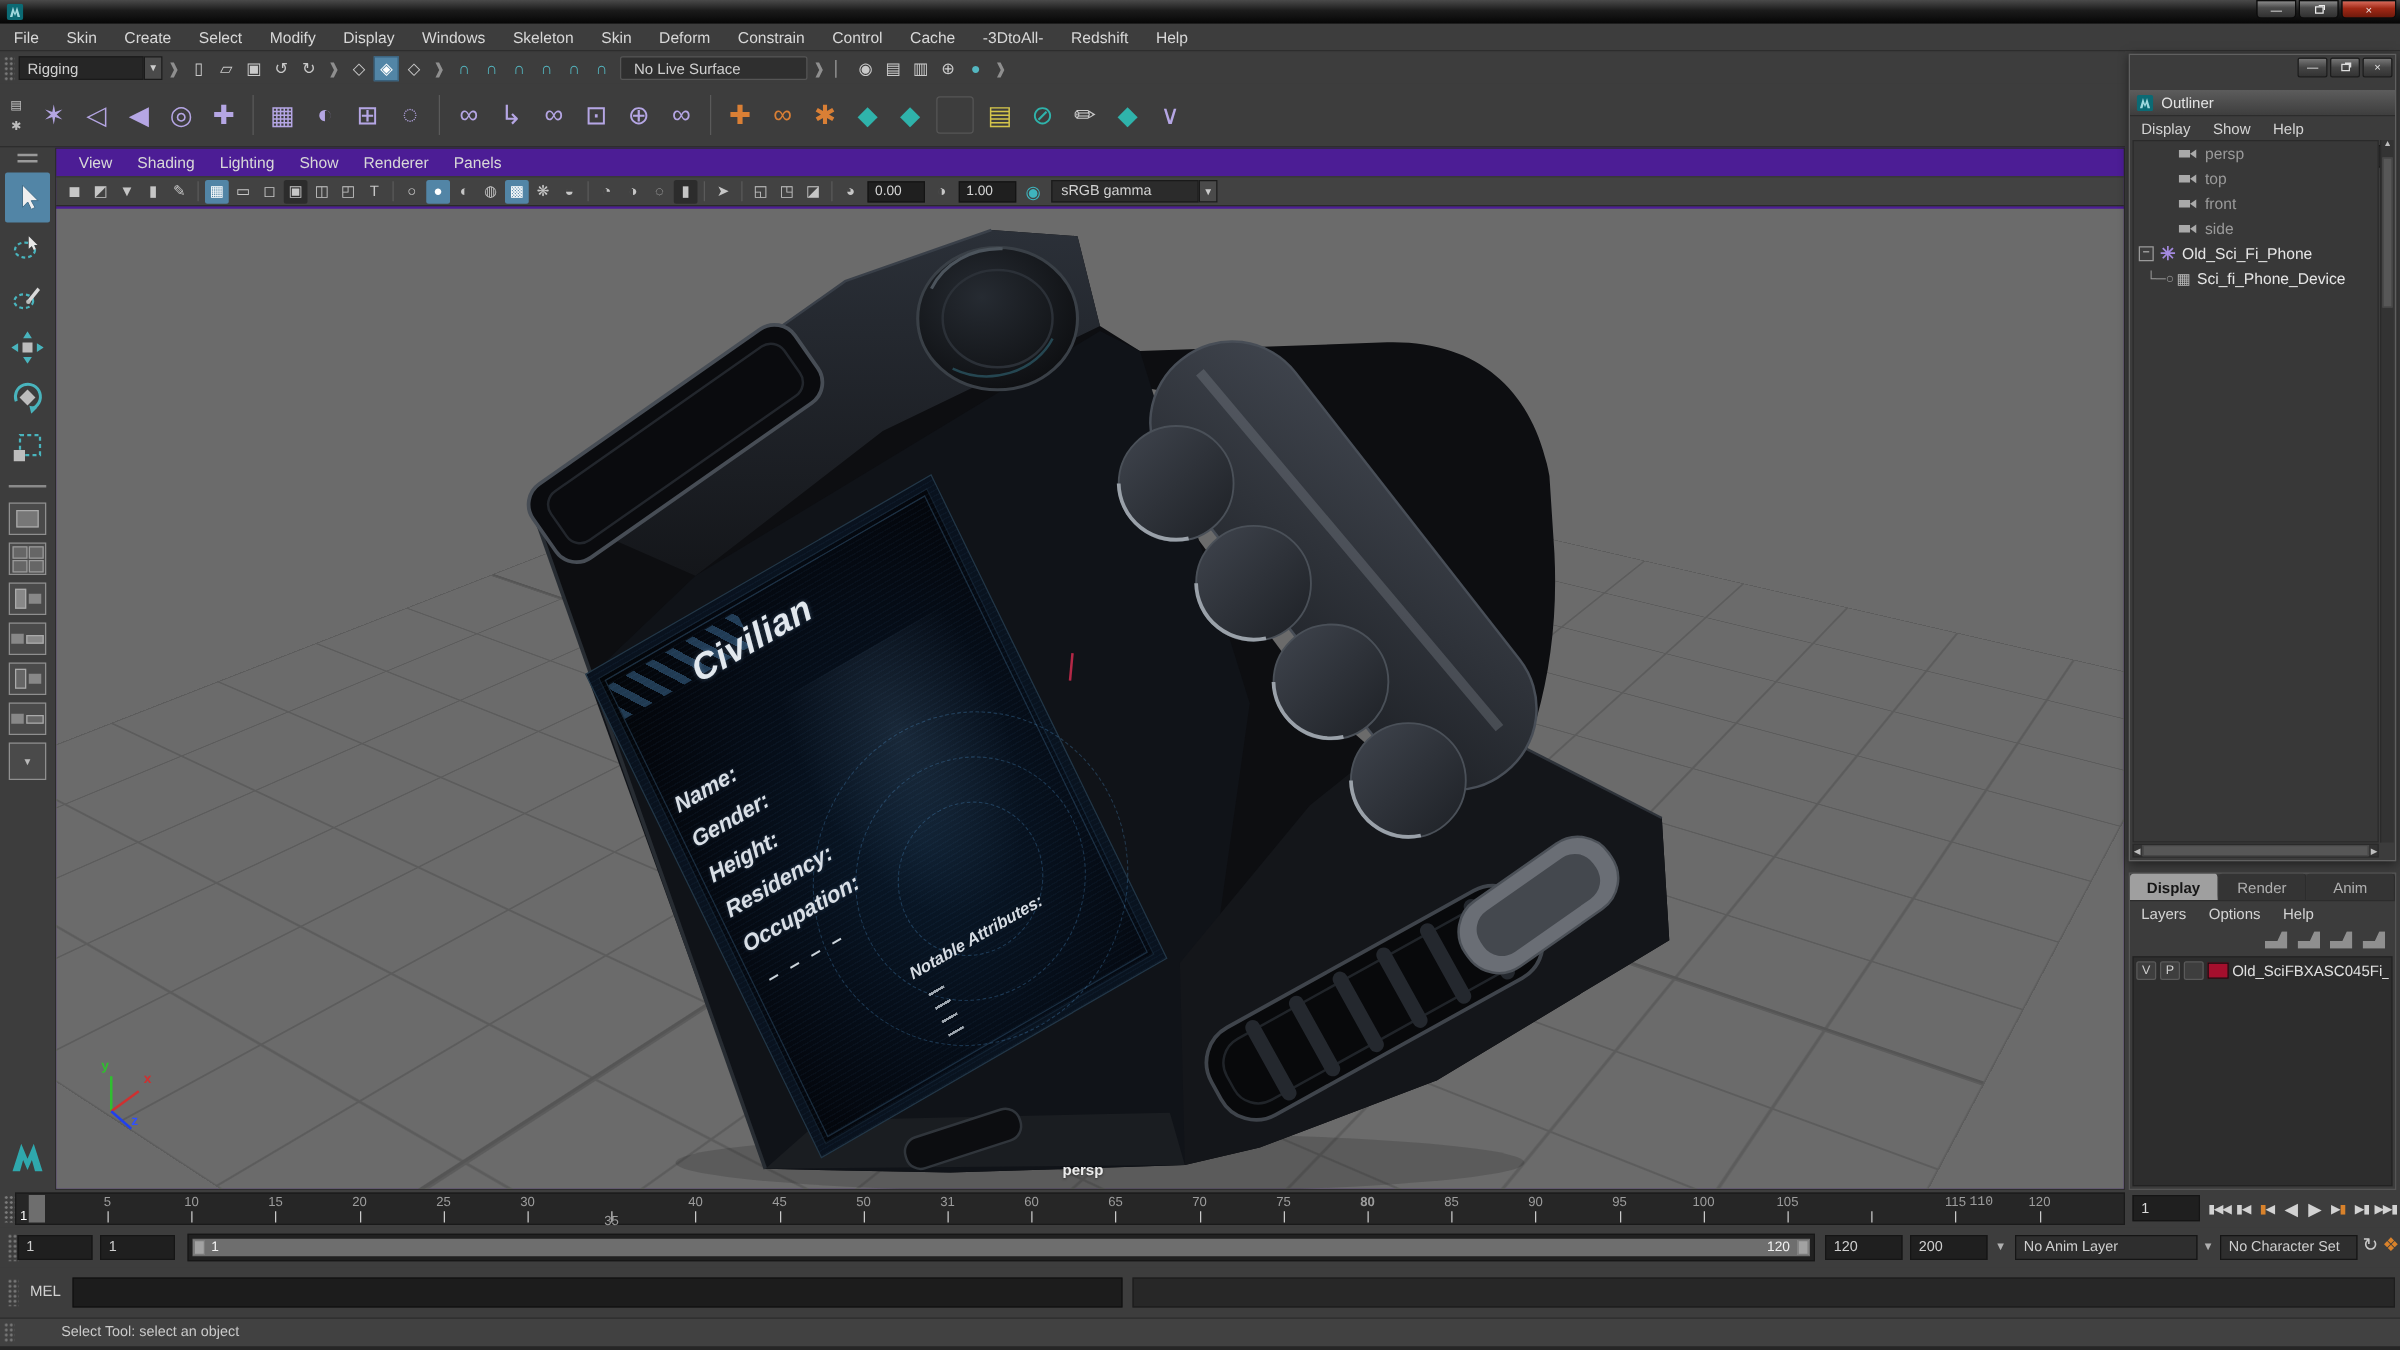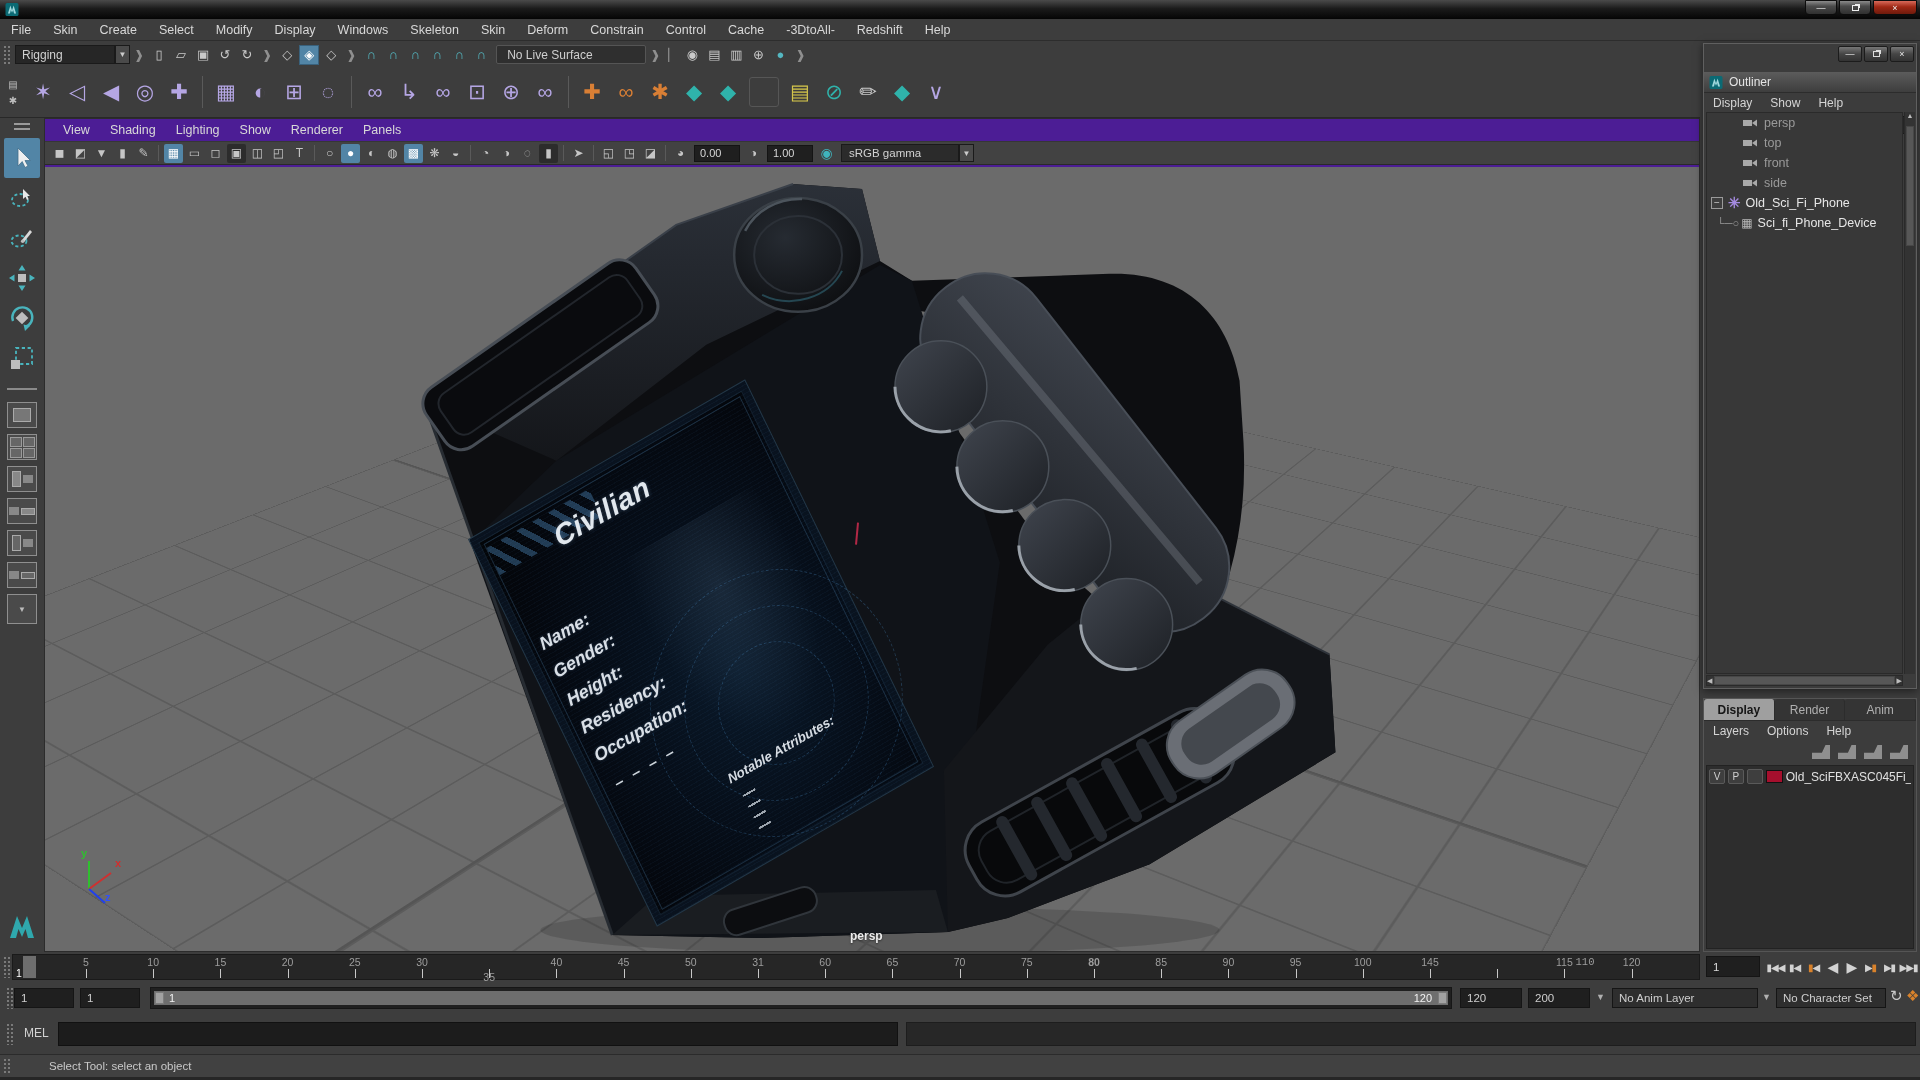--- a/index.html
+++ b/index.html
@@ -710,21 +710,21 @@
         <span class="tick" style="left: 1081px; font-weight: bold;">80</span>
         <i class="tickmark" style="left: 1081px;"></i>
         <span class="tick" style="left: 1148.2px;">85</span>
         <i class="tickmark" style="left: 1148.2px;"></i>
         <span class="tick" style="left: 1215.4px;">90</span>
         <i class="tickmark" style="left: 1215.4px;"></i>
         <span class="tick" style="left: 1282.6px;">95</span>
         <i class="tickmark" style="left: 1282.6px;"></i>
         <span class="tick" style="left: 1349.8px;">100</span>
         <i class="tickmark" style="left: 1349.8px;"></i>
-        <span class="tick" style="left: 1417px;">145</span>
+        <span class="tick" style="left: 1417px;">105</span>
         <i class="tickmark" style="left: 1417px;"></i>
         <span class="tick" style="left: 1572px; font-family: Liberation Mono, monospace;">110</span>
         <i class="tickmark" style="left: 1484.2px;"></i>
         <span class="tick" style="left: 1551.4px;">115</span>
         <i class="tickmark" style="left: 1551.4px;"></i>
         <span class="tick" style="left: 1618.6px;">120</span>
         <i class="tickmark" style="left: 1618.6px;"></i>
       </div>
     <div class="playhead"></div>
     <span class="phlabel">1</span>

